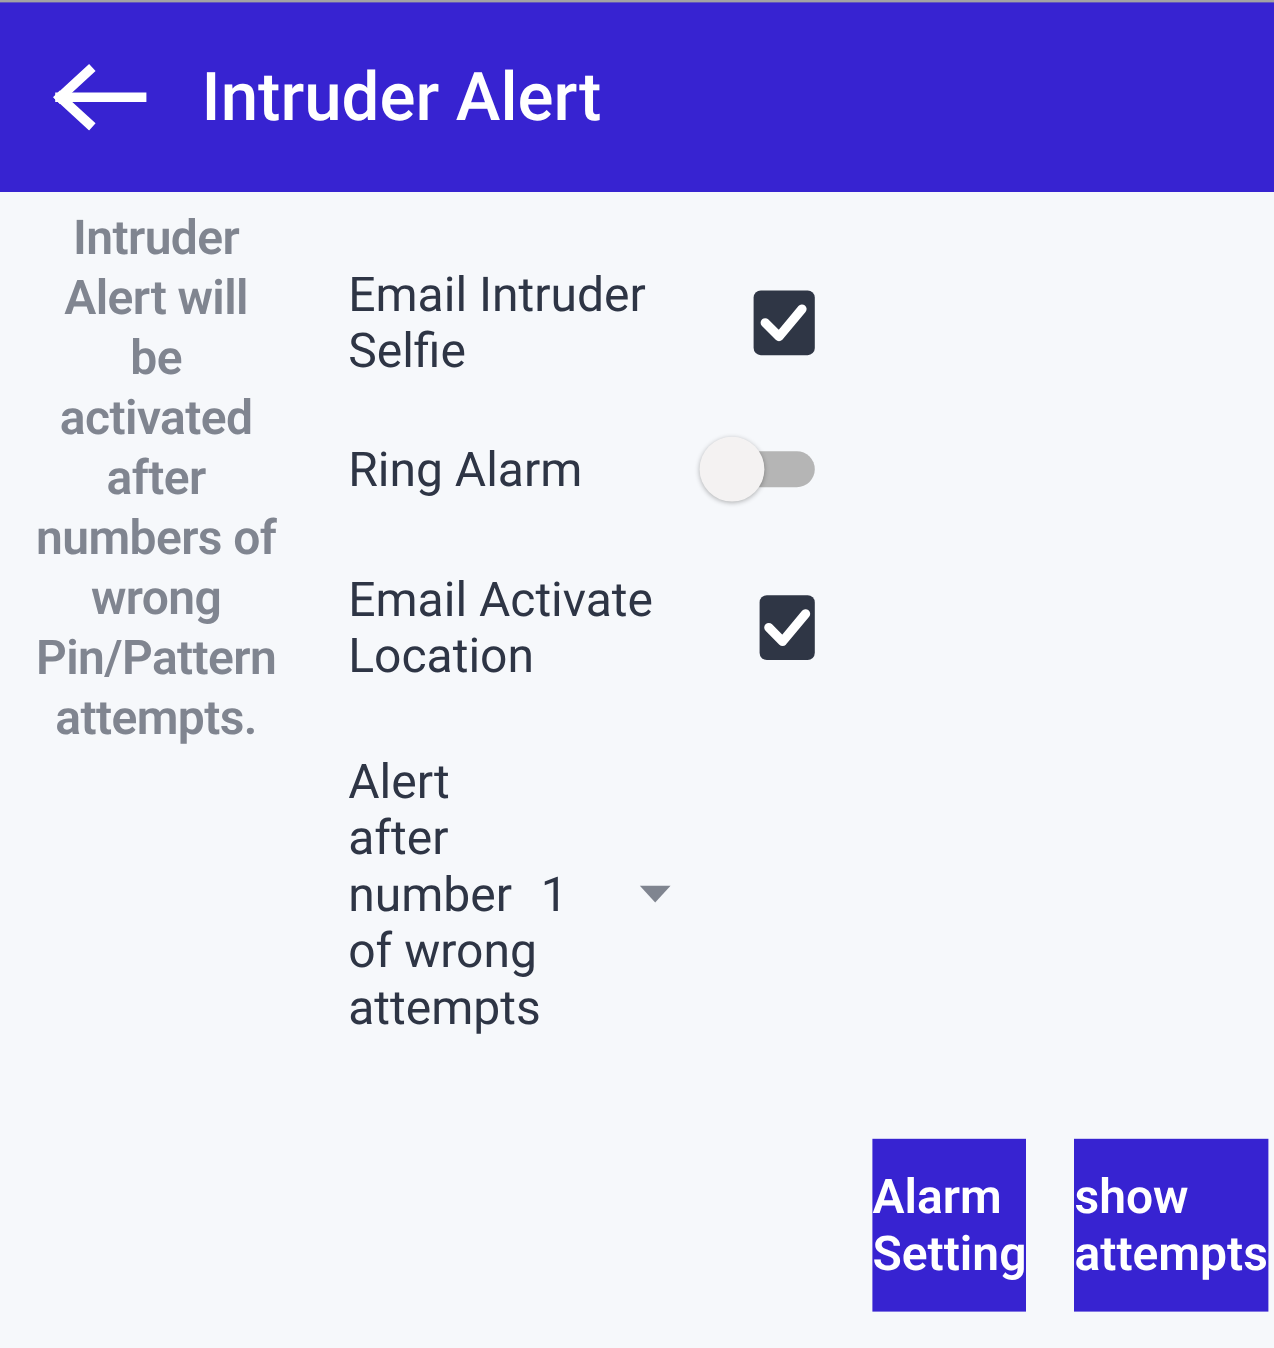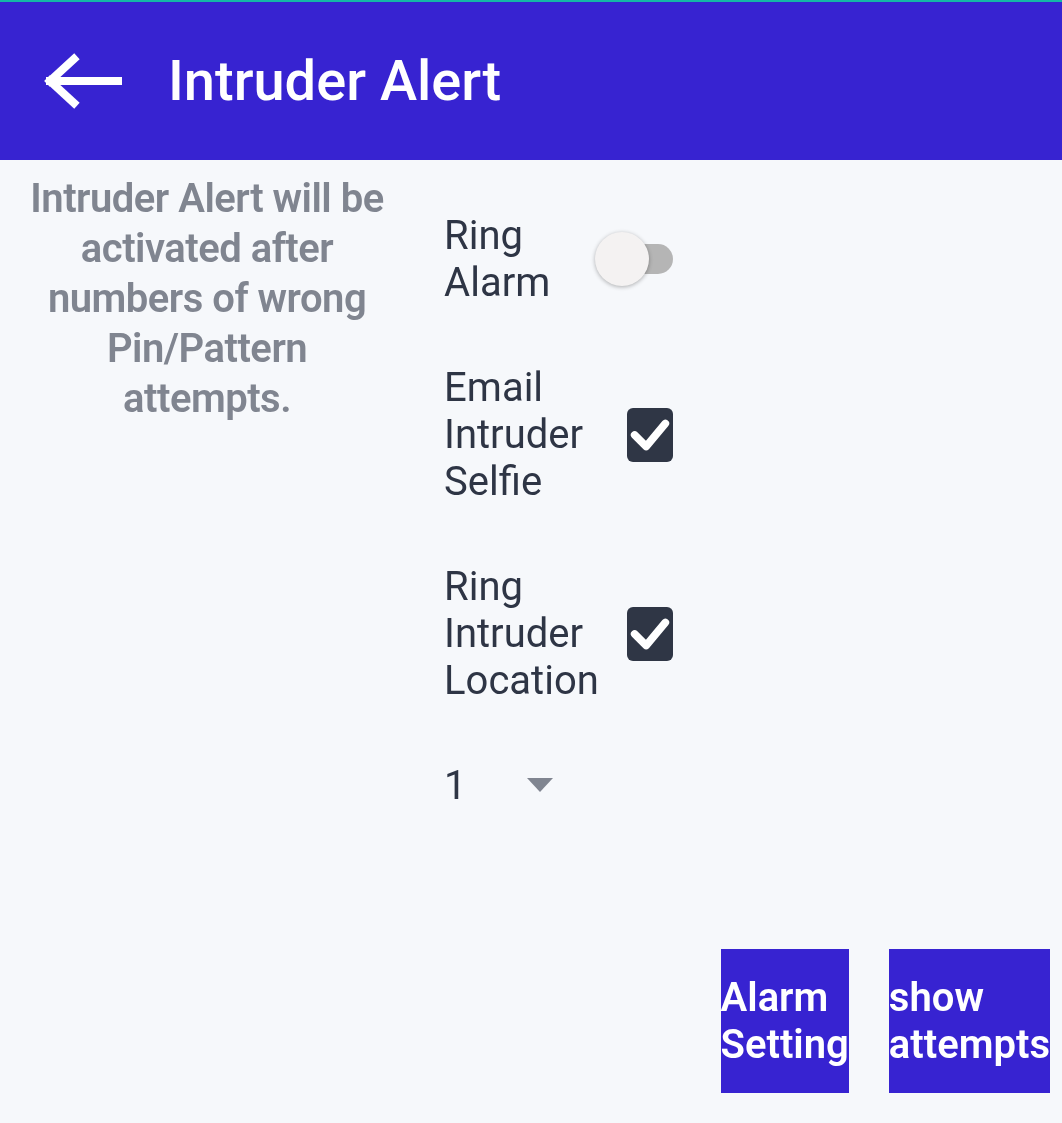--- a/index.html
+++ b/index.html
@@ -1,18 +1,18 @@
 <!DOCTYPE html>
 <html><head>
 <meta charset="utf-8">
 <style>
   * { box-sizing: border-box; margin: 0; padding: 0; }
   html, body { width: 1062px; height: 1123px; font-family: Roboto, "Helvetica Neue", Arial, sans-serif; background:#f6f8fb; overflow:hidden; }
   .screen { width:1062px; height:1123px; background:#f6f8fb; display:flex; flex-direction:column; }
-  .appbar { background:#3723d1; height:160px; display:flex; align-items:center; padding-left:40px; border-top:2px solid #14b8a6; }
+  .appbar { background:#3723d1; height:160px; display:flex; align-items:center; padding-left:40px; border-top:2px solid #a3a3a3; }
   .back-btn { width:88px; height:88px; display:flex; align-items:center; justify-content:center; cursor:pointer; }
   .appbar-title { color:#ffffff; font-size:56px; font-weight:500; margin-left:40px; }
   .content { flex:1; display:flex; flex-direction:row; padding:0; }
   .description { color:#808590; font-size:40px; font-weight:600; text-align:center; padding:14px 30px 0 30px; line-height:1.25; letter-spacing:-0.5px; }
   .section { padding: 28px 30px 0 30px; }
   .row { display:flex; align-items:center; justify-content:space-between; padding:24px 0; }
   .row-title-large { color:#2e3545; font-size:54px; font-weight:500; }
   .row-title { color:#2e3545; font-size:40px; font-weight:400; }
   
   .switch { position:relative; width:92px; height:54px; cursor:pointer; }
@@ -50,47 +50,48 @@
     </div>
     <div class="appbar-title">Intruder Alert</div>
   </div>
 
   <div class="content">
     <div class="description">Intruder Alert will be activated after numbers of wrong Pin/Pattern attempts.</div>
 
     <div class="section">
 
 
+      <div class="row" style="padding-top:34px;">
+        <div class="row-title">Email Intruder Selfie</div>
+        <div class="checkbox">
+          <svg viewBox="0 0 24 24">
+              <path d="M4 12 L10 18 L20 6" stroke="#ffffff" stroke-width="4" fill="none" stroke-linecap="round" stroke-linejoin="round"></path>
+            </svg>
+        </div>
+      </div>
+
       <div class="row">
         <div class="row-title">Ring Alarm</div>
         <div class="switch off">
           <div class="switch-track"></div>
           <div class="switch-thumb"></div>
         </div>
       </div>
 
       <div class="row" style="padding-top:34px;">
-        <div class="row-title">Email Intruder Selfie</div>
+        <div class="row-title">Email Activate Location</div>
         <div class="checkbox">
           <svg viewBox="0 0 24 24">
               <path d="M4 12 L10 18 L20 6" stroke="#ffffff" stroke-width="4" fill="none" stroke-linecap="round" stroke-linejoin="round"></path>
             </svg>
         </div>
       </div>
 
       <div class="row" style="padding-top:34px;">
-        <div class="row-title">Ring Intruder Location</div>
-        <div class="checkbox">
-          <svg viewBox="0 0 24 24">
-              <path d="M4 12 L10 18 L20 6" stroke="#ffffff" stroke-width="4" fill="none" stroke-linecap="round" stroke-linejoin="round"></path>
-            </svg>
-        </div>
-      </div>
-
-      <div class="row" style="padding-top:34px;">
+        <div class="row-title">Alert after number of wrong attempts</div>
         <div class="dropdown-area">
           <span class="dropdown-value">1</span>
           <span class="dropdown-caret">
             <svg width="26" height="16" viewBox="0 0 26 16">
                 <polygon points="0,0 26,0 13,14" fill="#808590"></polygon>
               </svg>
           </span>
         </div>
       </div>
 

